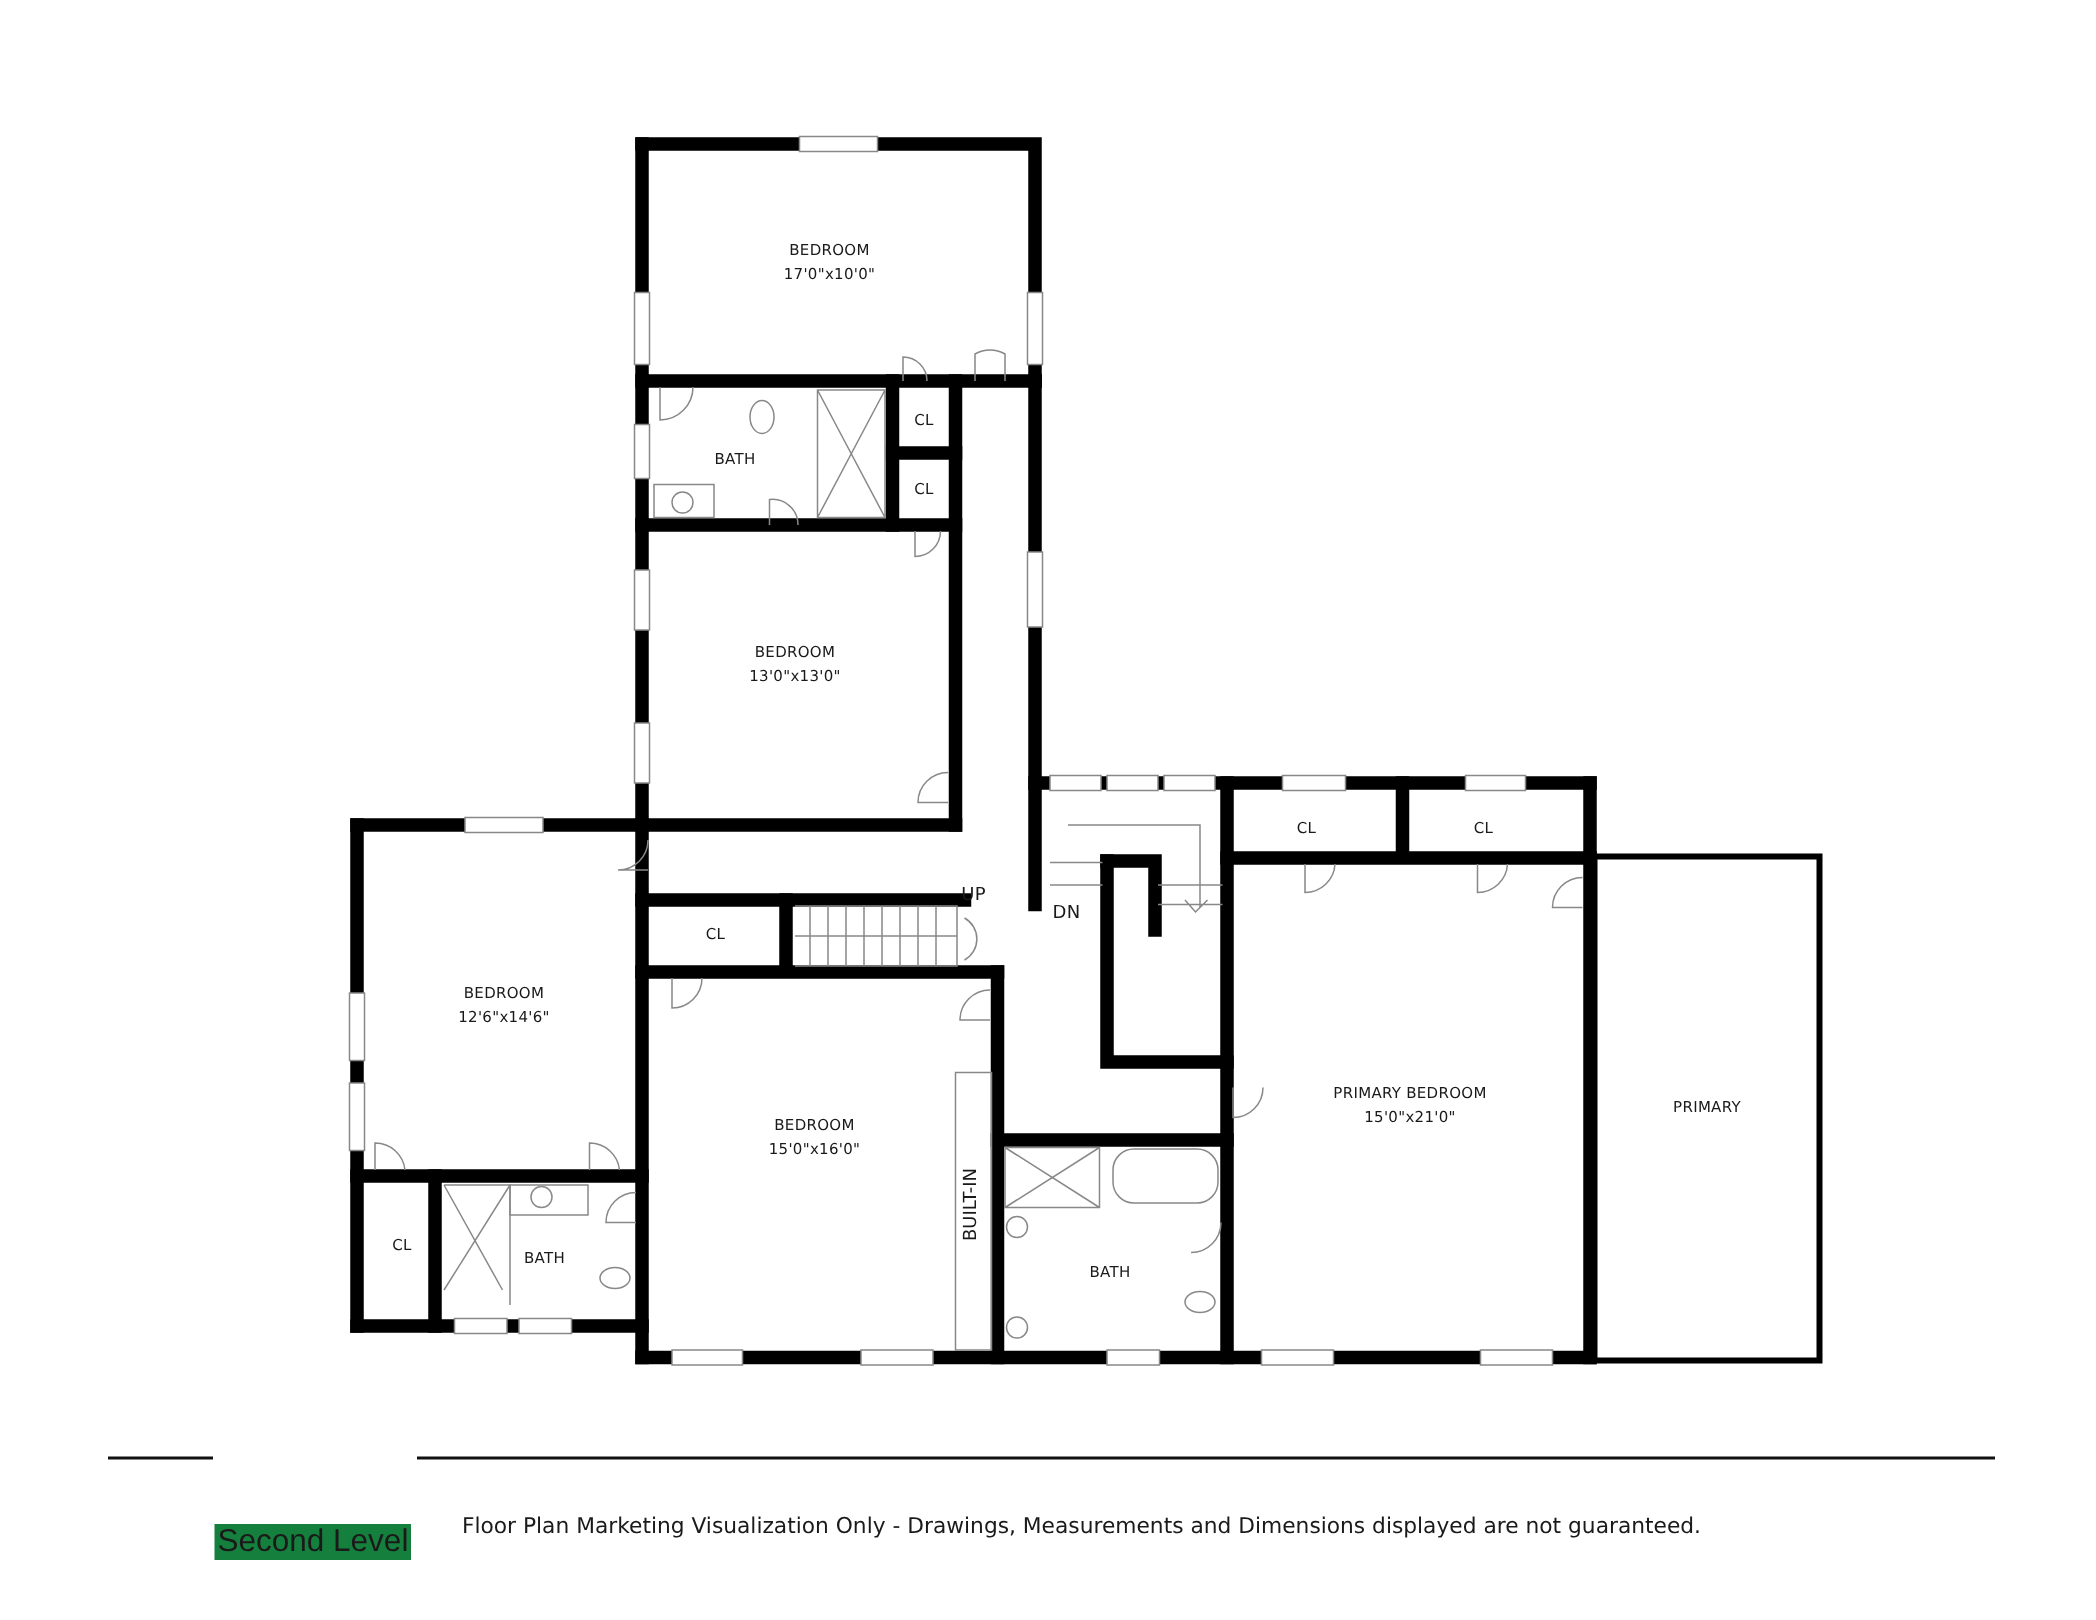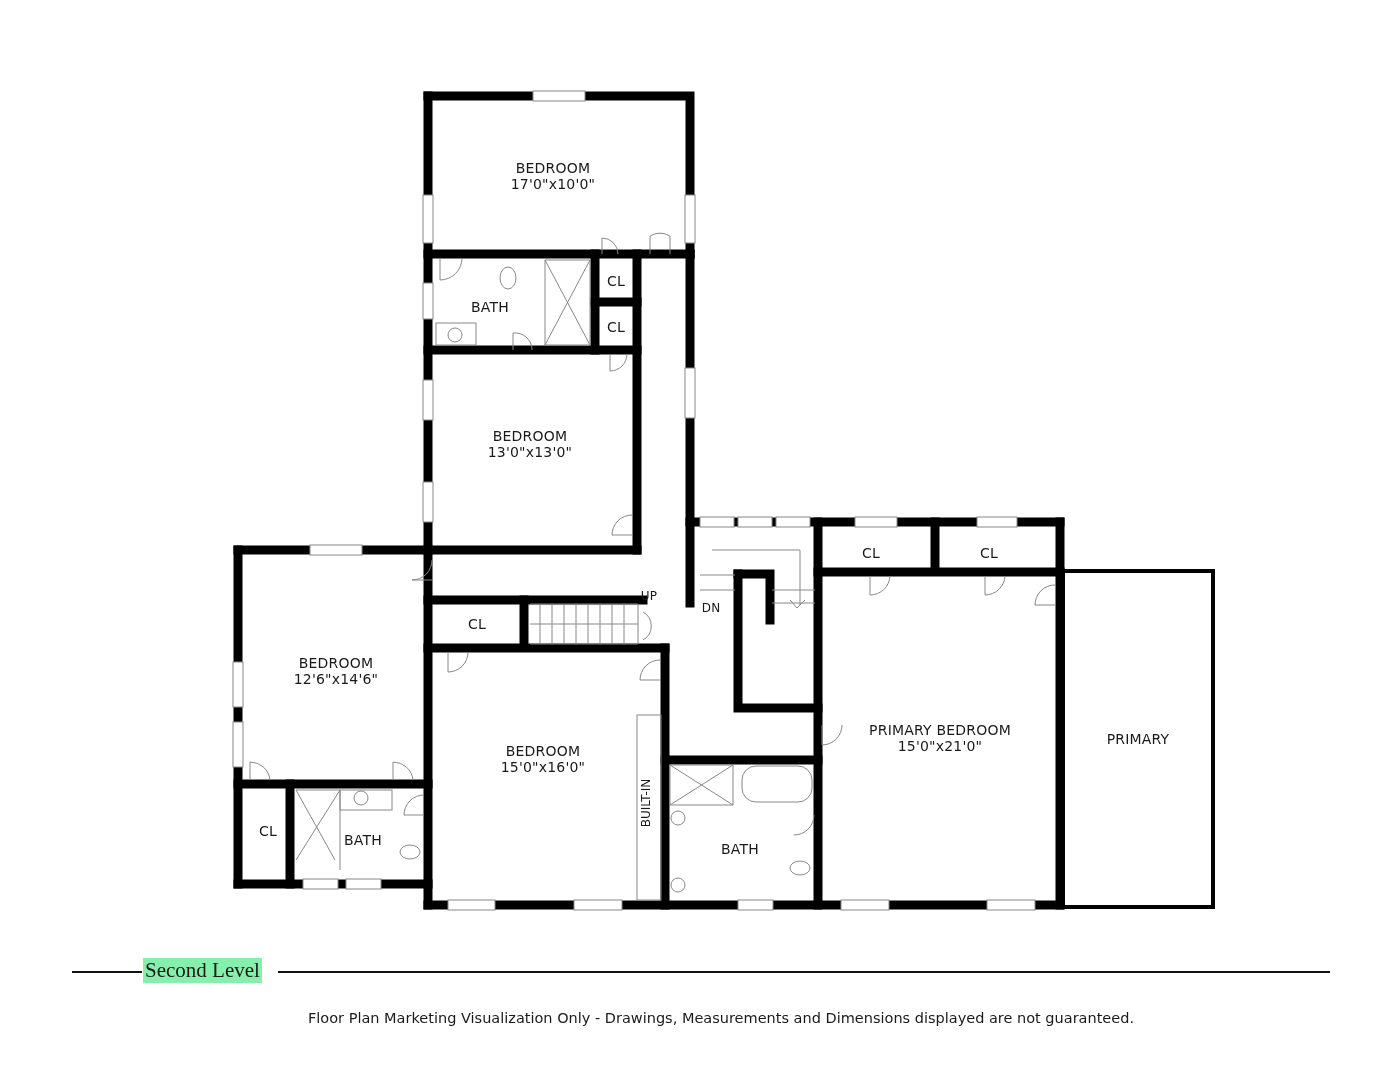--- a/index.html
+++ b/index.html
@@ -1,21 +1,21 @@
 <!DOCTYPE html>
 <html><head>
 <meta charset="utf-8">
 <style>
   html, body { margin:0; padding:0; background:#ffffff; }
   body { width:1397px; height:1080px; position:relative; overflow:hidden; font-family:"DejaVu Sans", sans-serif; color:#1a1a1a; }
   svg.plan { position:absolute; left:0; top:0; }
-  .lbl { position:absolute; text-align:center; font-size:14px; line-height:16px; letter-spacing:0.2px; white-space:nowrap; transform:translateX(-50%); }
+  .lbl { position:absolute; text-align:center; font-size:10px; line-height:16px; letter-spacing:0.2px; white-space:nowrap; transform:translateX(-50%); }
   .lbl span { display:block; }
   .vert { position:absolute; font-size:12px; transform:rotate(-90deg); transform-origin:center; white-space:nowrap; }
-  .level-title { position:absolute; left:143px; top:958px; font-size:21px; font-family:Liberation Serif, serif; background:#86efac; padding:0 2px; }
+  .level-title { position:absolute; left:143px; top:1016px; font-size:21px; font-family:Liberation Sans, sans-serif; background:#15803d; padding:0 2px; }
   .level-line { position:absolute; height:2px; background:#111; top:971px; }
   .disclaimer { position:absolute; left:0; width:1442px; text-align:center; top:1010px; font-size:14.5px; }
 </style>
 </head>
 <body>
 
 <svg class="plan" width="1397" height="1080" viewBox="0 0 1397 1080">
   <g fill="none" stroke="#000" stroke-width="9" stroke-linecap="square">
 
     <path d="M428 96 H690 V254"></path>

